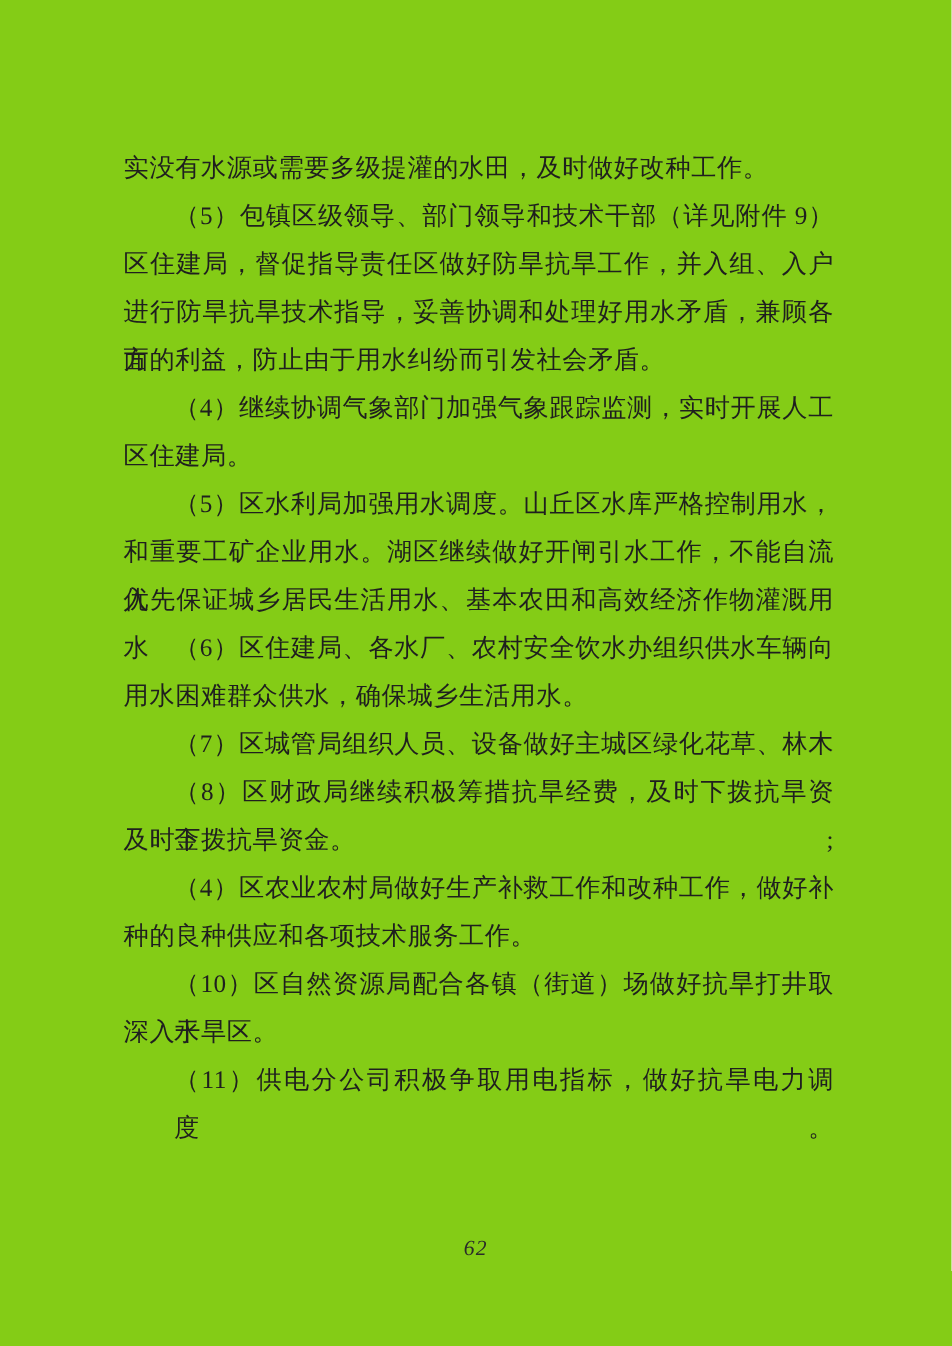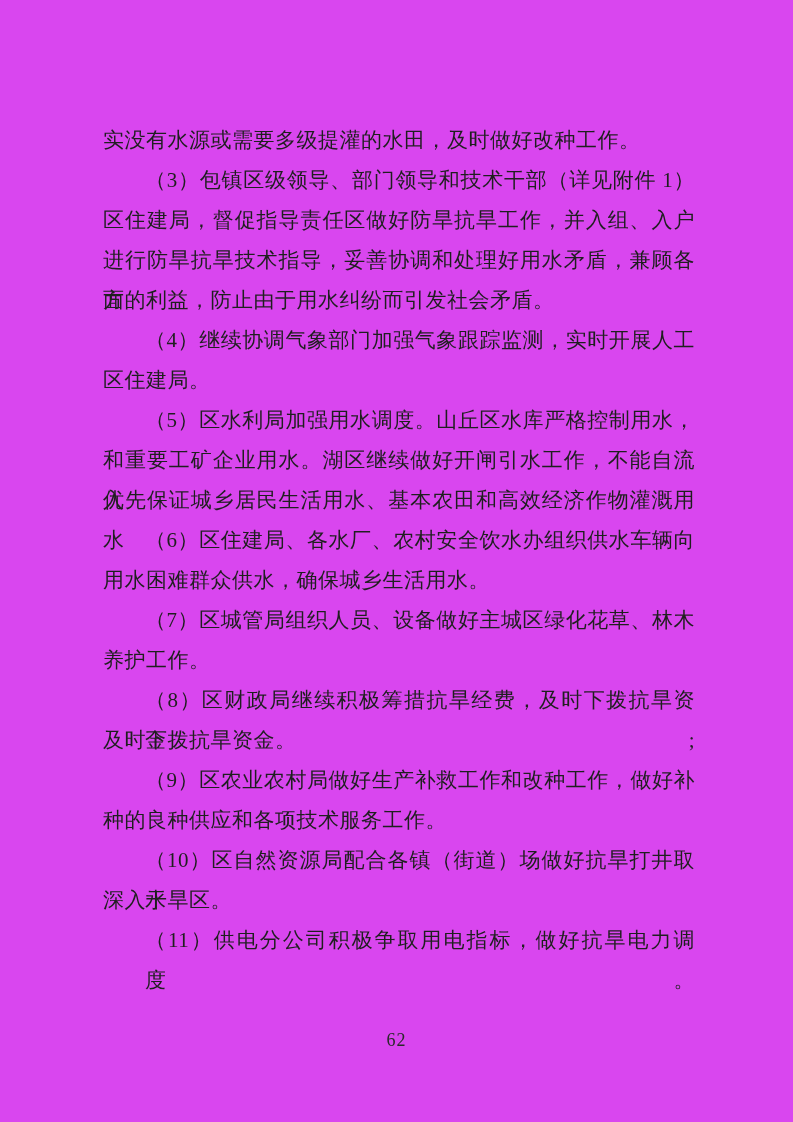--- a/index.html
+++ b/index.html
@@ -4,21 +4,21 @@
 <style>
   html, body {
     margin: 0;
     padding: 0;
     background: #ffffff;
   }
   .page {
     position: relative;
     width: 793px;
     height: 1122px;
-    background: #d946ef;
+    background: #84cc16;
     overflow: hidden;
     font-family: "Liberation Serif", serif;
   }
   .content {
     position: absolute;
     left: 103px;
     top: 120px;
     width: 592px;
     color: #1f1f1f;
   }
@@ -40,43 +40,43 @@
   }
   .page-number {
     position: absolute;
     left: 0;
     top: 1030px;
     width: 100%;
     text-align: center;
     font-size: 18px;
     letter-spacing: 1px;
     color: #2a2a2a;
+    font-style: italic;
   }
 </style>
 </head>
 <body>
 
 <div class="page">
   <div class="content">
       <div class="line">实没有水源或需要多级提灌的水田，及时做好改种工作。</div>
-      <div class="line indent full">（3）包镇区级领导、部门领导和技术干部（详见附件 1）</div>
+      <div class="line indent full">（5）包镇区级领导、部门领导和技术干部（详见附件 9）</div>
       <div class="line full">区住建局，督促指导责任区做好防旱抗旱工作，并入组、入户</div>
       <div class="line full">进行防旱抗旱技术指导，妥善协调和处理好用水矛盾，兼顾各方</div>
       <div class="line">面的利益，防止由于用水纠纷而引发社会矛盾。</div>
       <div class="line indent full">（4）继续协调气象部门加强气象跟踪监测，实时开展人工</div>
       <div class="line">区住建局。</div>
       <div class="line indent full">（5）区水利局加强用水调度。山丘区水库严格控制用水，</div>
       <div class="line full">和重要工矿企业用水。湖区继续做好开闸引水工作，不能自流入</div>
       <div class="line full">优先保证城乡居民生活用水、基本农田和高效经济作物灌溉用水</div>
       <div class="line indent full">（6）区住建局、各水厂、农村安全饮水办组织供水车辆向</div>
       <div class="line">用水困难群众供水，确保城乡生活用水。</div>
       <div class="line indent full">（7）区城管局组织人员、设备做好主城区绿化花草、林木</div>
-      <div class="line">养护工作。</div>
       <div class="line indent full">（8）区财政局继续积极筹措抗旱经费，及时下拨抗旱资金;</div>
       <div class="line">及时下拨抗旱资金。</div>
-      <div class="line indent full">（9）区农业农村局做好生产补救工作和改种工作，做好补</div>
+      <div class="line indent full">（4）区农业农村局做好生产补救工作和改种工作，做好补</div>
       <div class="line">种的良种供应和各项技术服务工作。</div>
       <div class="line indent full">（10）区自然资源局配合各镇（街道）场做好抗旱打井取水</div>
       <div class="line">深入干旱区。</div>
       <div class="line indent full">（11）供电分公司积极争取用电指标，做好抗旱电力调度。</div>
     </div>
   <div class="page-number">62</div>
 </div>
 
 </body></html>

